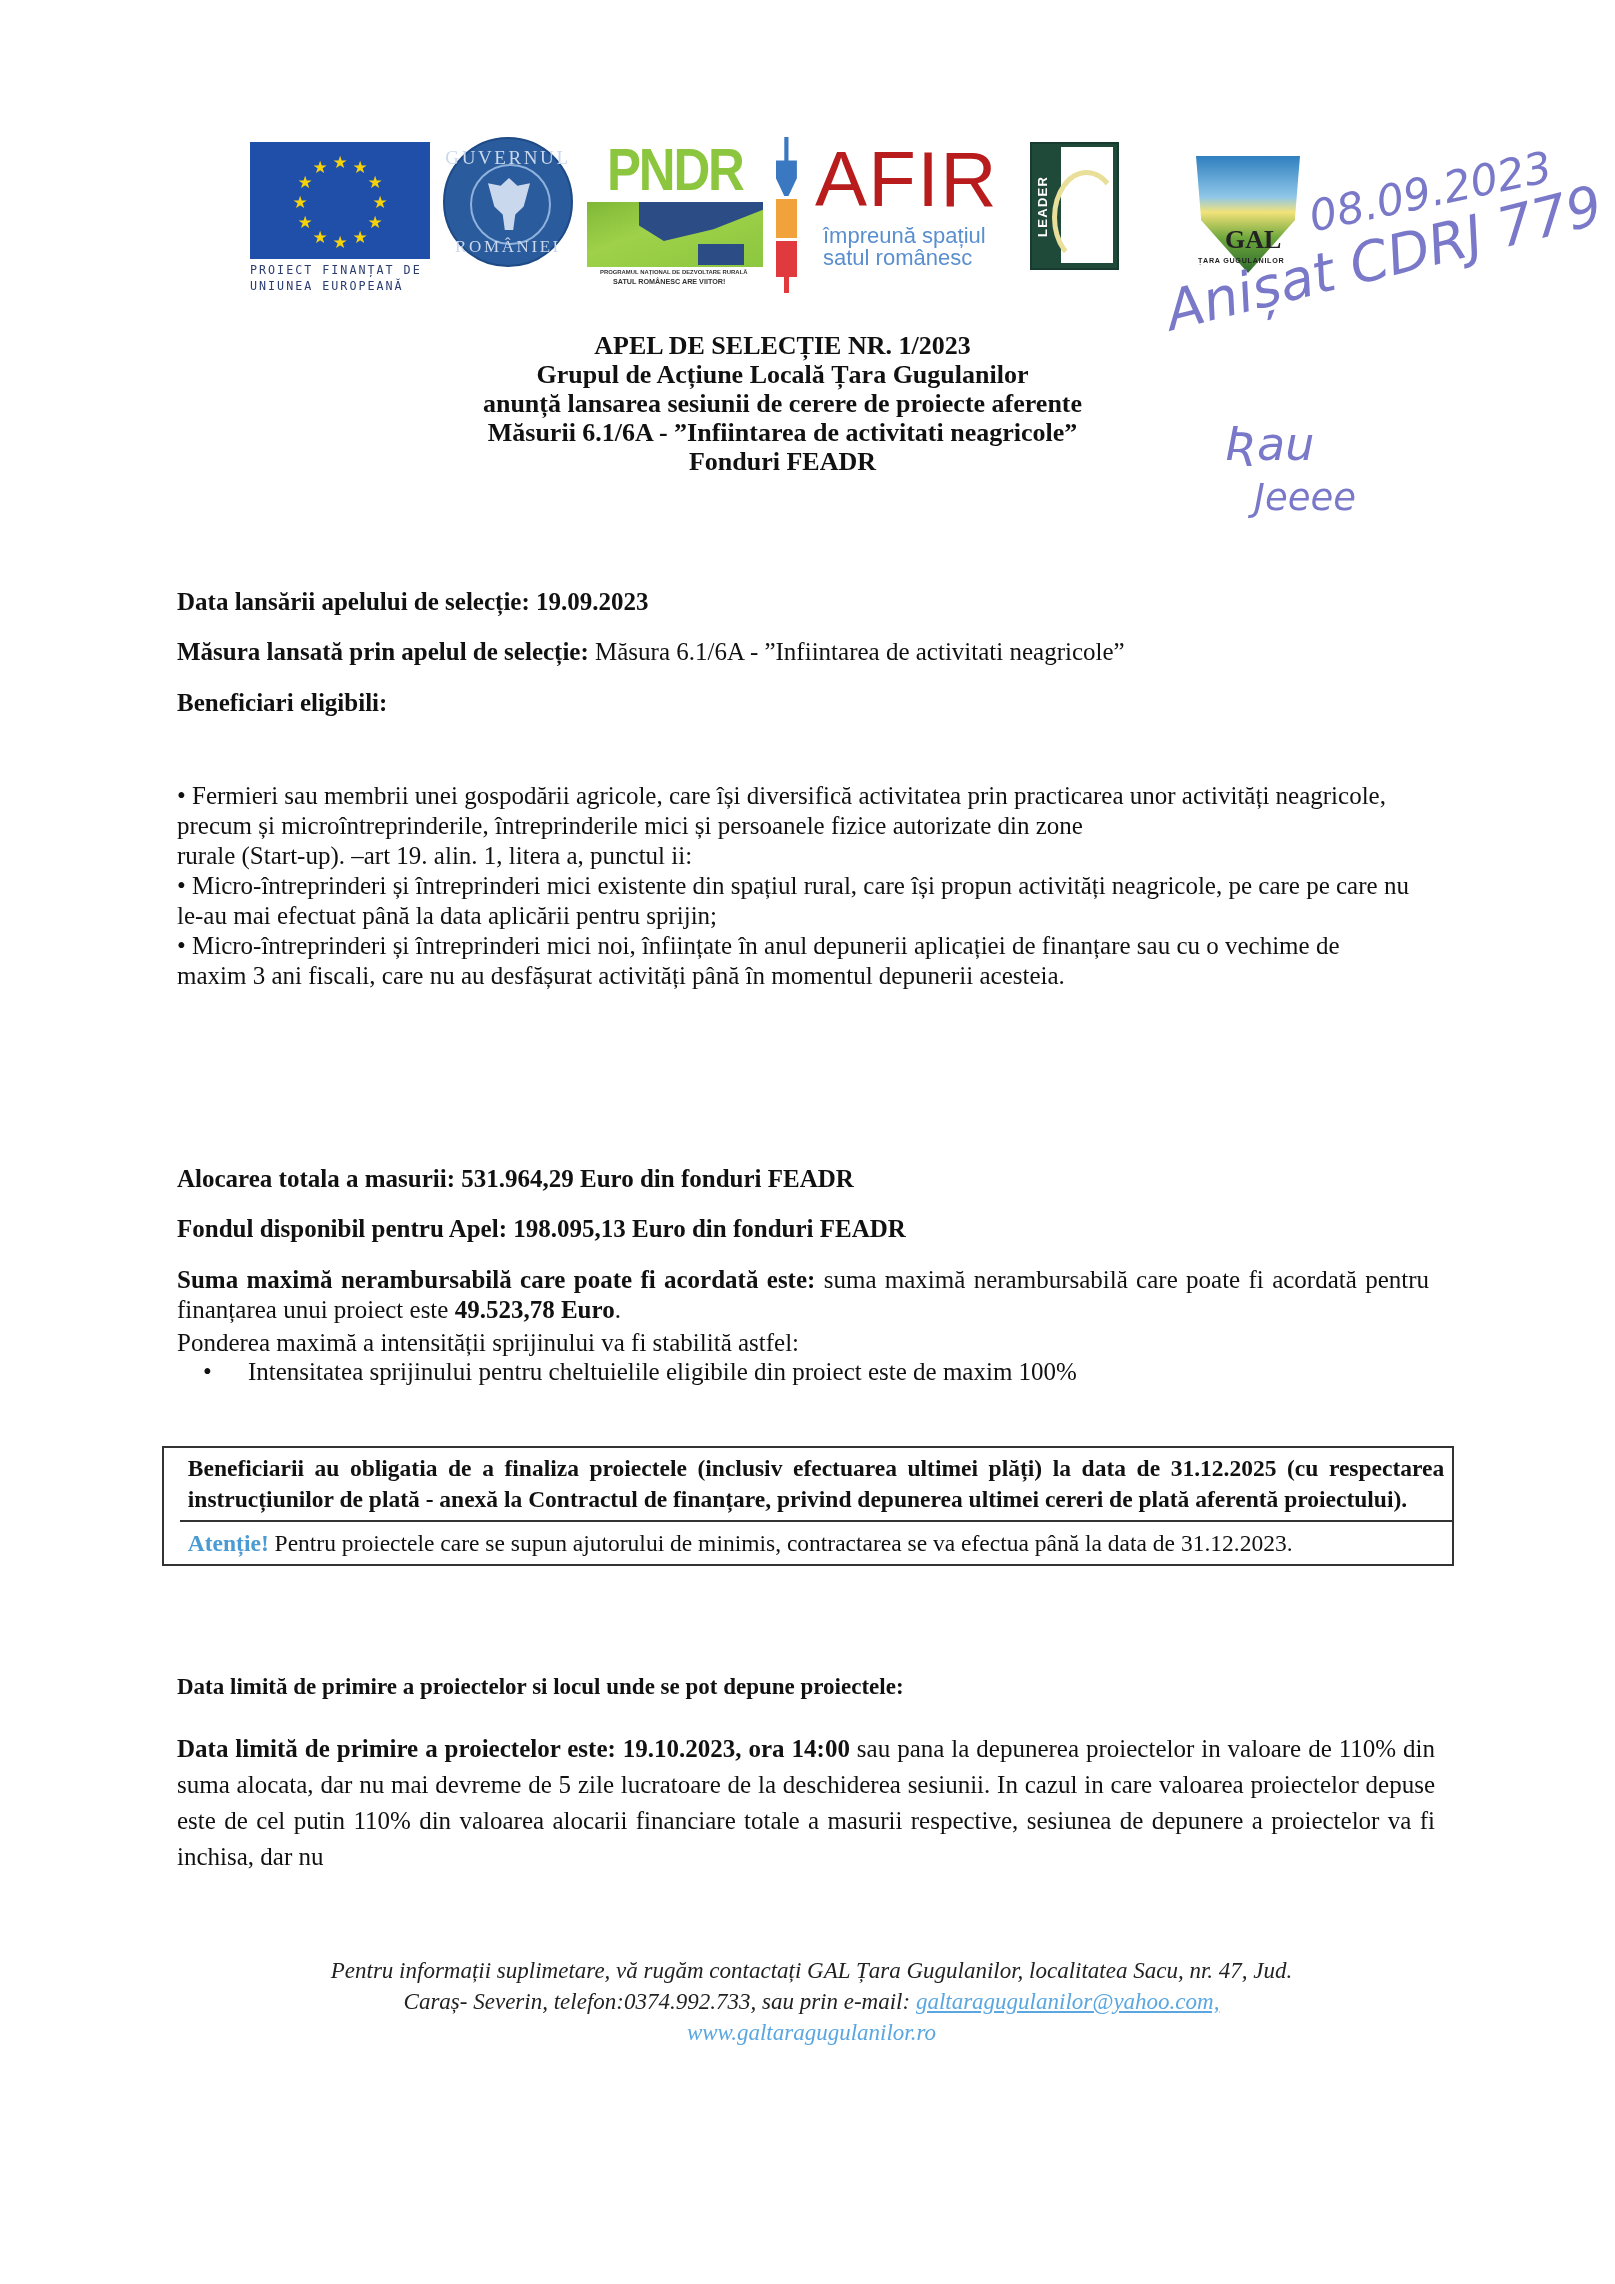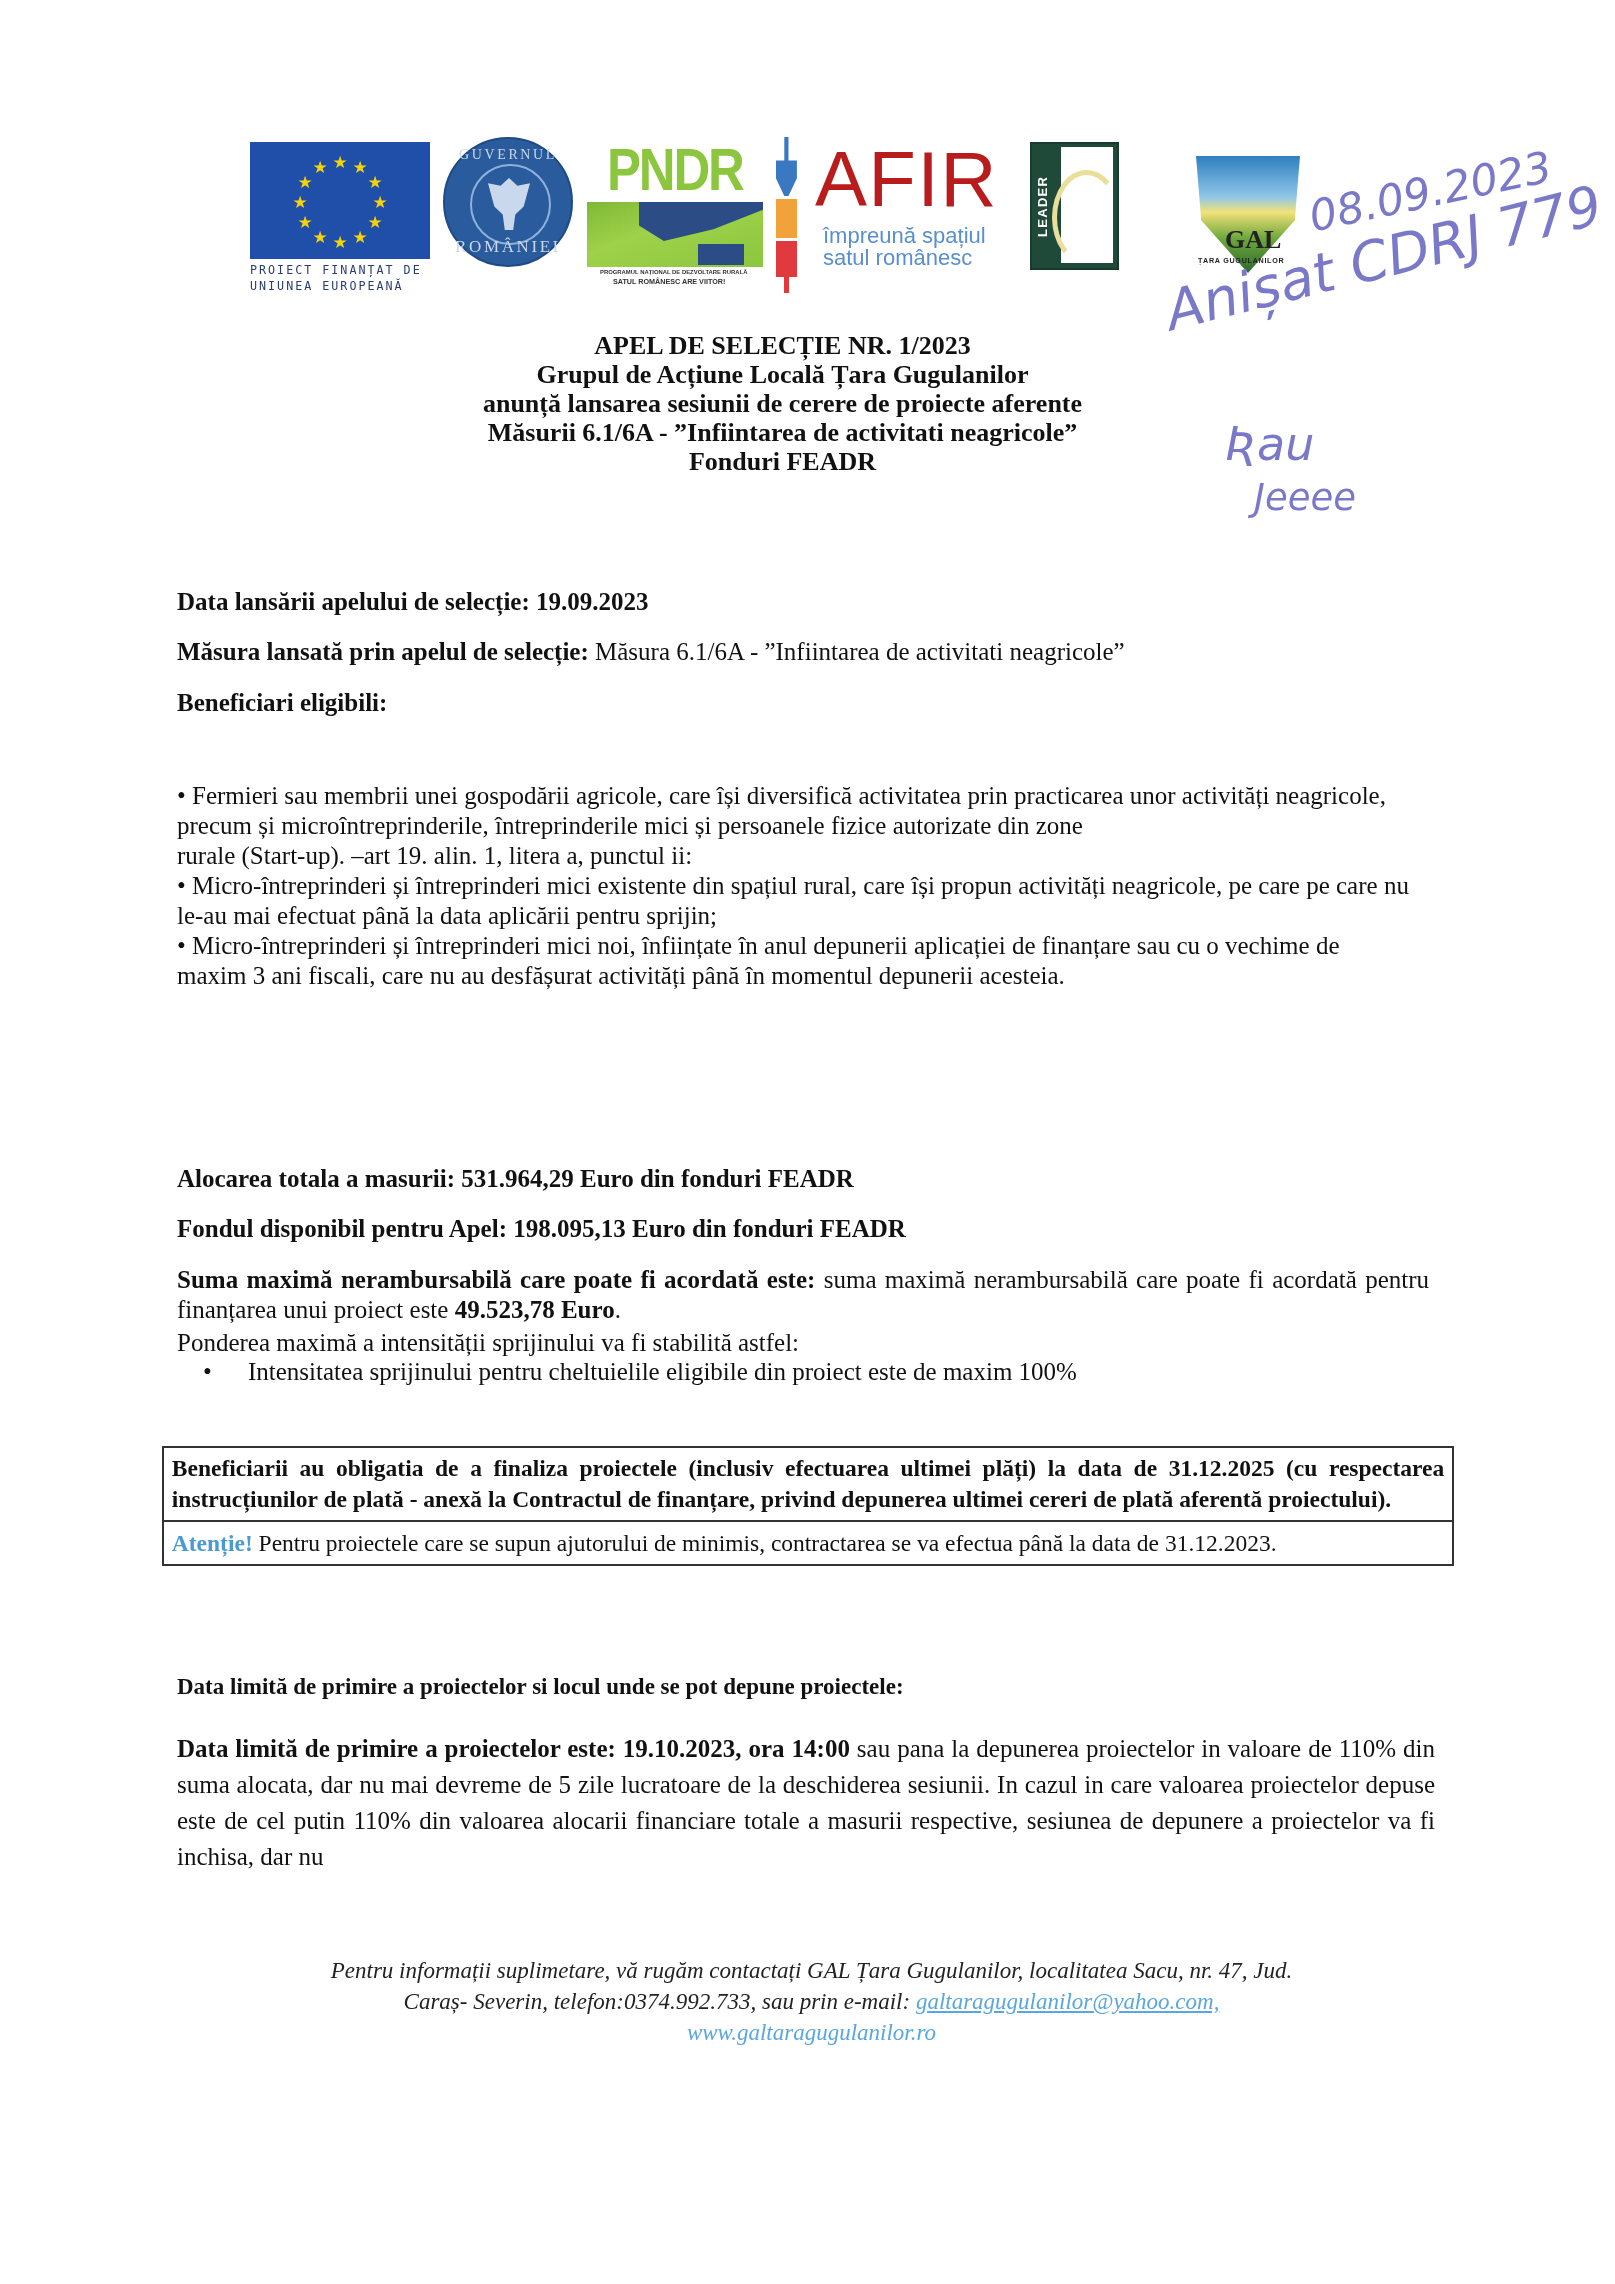--- a/index.html
+++ b/index.html
@@ -7,21 +7,21 @@
   .abs { position: absolute; }
 
   
   .logo { position: absolute; }
   .eu-flag { left: 250px; top: 142px; width: 180px; height: 117px; background: #1f4fa8; }
   .eu-star { position: absolute; color: #f5d20a; font-size: 17px; line-height: 1; transform: translate(-50%,-50%); }
   .eu-caption { left: 250px; top: 263px; width: 183px; font-family: "DejaVu Sans Mono", monospace; font-size: 11.7px; letter-spacing: 2px; color: #2b3d70; line-height: 15.6px; }
   .gov-seal { left: 443px; top: 137px; width: 130px; height: 130px; border-radius: 50%; background: #2a5b9c; border: 2px solid #1e4a85; box-sizing: border-box; }
   .gov-inner { position: absolute; left: 25px; top: 25px; width: 77px; height: 77px; border-radius: 50%; border: 2px solid #8fb2dc; }
   .gov-eagle { position: absolute; left: 43px; top: 39px; width: 42px; height: 52px; background: #c9d8ec; clip-path: polygon(50% 0, 70% 15%, 100% 10%, 85% 55%, 65% 70%, 60% 100%, 40% 100%, 35% 70%, 15% 55%, 0 10%, 30% 15%); }
-  .gov-text-top { position: absolute; left: 0; top: 7.8px; width: 100%; text-align: center; color: #c9d8ec; font-size: 14px; letter-spacing: 2.6px; }
+  .gov-text-top { position: absolute; left: 0; top: 7.8px; width: 100%; text-align: center; color: #c9d8ec; font-size: 19px; letter-spacing: 2.6px; }
   .gov-text-bot { position: absolute; left: 0; bottom: 7.8px; width: 100%; text-align: center; color: #c9d8ec; font-size: 17px; letter-spacing: 2.6px; }
 
   .pndr { left: 587px; top: 140px; width: 183px; height: 140px; }
   .pndr-title { position: absolute; left: 19.6px; top: 0; font-family: "Liberation Sans", sans-serif; font-weight: bold; font-size: 60px; color: #8cc63f; letter-spacing: -2.6px; line-height: 60px; transform: scaleX(0.85); transform-origin: left; }
   .pndr-img { position: absolute; left: 0; top: 62px; width: 176px; height: 65px; background: linear-gradient(160deg, #7fb836 0%, #9fd14a 40%, #8cc63f 100%); }
   .pndr-wave { position: absolute; left: 52px; top: 62px; width: 124px; height: 39px; background: #2c4c86; clip-path: polygon(0 0, 100% 0, 100% 20%, 60% 70%, 20% 100%, 0 60%); }
   .pndr-tractor { position: absolute; left: 111px; top: 104px; width: 46px; height: 21px; background: #2c4c86; }
   .pndr-cap1 { position: absolute; left: 13px; top: 129px; font-family: "Liberation Sans", sans-serif; font-weight: bold; font-size: 5.9px; color: #333; }
   .pndr-cap2 { position: absolute; left: 26px; top: 137px; font-family: "Liberation Sans", sans-serif; font-weight: bold; font-size: 7.2px; color: #333; }
 
@@ -47,21 +47,21 @@
   .hand-sig2 { left: 1238px; top: 476px; font-size: 37px; margin-left: 16px; }
 
   
   .heading { left: 326px; top: 331px; width: 913px; text-align: center; font-weight: bold; font-size: 26px; line-height: 29px; }
 
   .txt { font-size: 25px; line-height: 30px; }
   .b { font-weight: bold; }
   .sec { left: 177px; width: 1258px; }
 
   .box { left: 162px; top: 1446px; width: 1292px; border: 2px solid #333; box-sizing: border-box; }
-  .box-row { padding: 5.2px 7.8px 5.2px 7.8px; font-size: 23.5px; line-height: 31px; text-align: justify; }
+  .box-row { padding: 5.2px 7.8px 5.2px 7.8px; font-size: 23.5px; line-height: 31px; text-align: justify; margin-left: 16px; }
   .box-row + .box-row { border-top: 2px solid #333; }
   .atentie { color: #4a9ad4; font-weight: bold; }
 
   .footer { left: 163px; top: 1955px; width: 1297px; text-align: center; font-style: italic; font-size: 23px; line-height: 31px; color: #222; }
   .link { color: #5aa6e0; text-decoration: underline; }
   .link2 { color: #5aa6e0; text-align: center; }
 </style>
 </head>
 <body>
 

